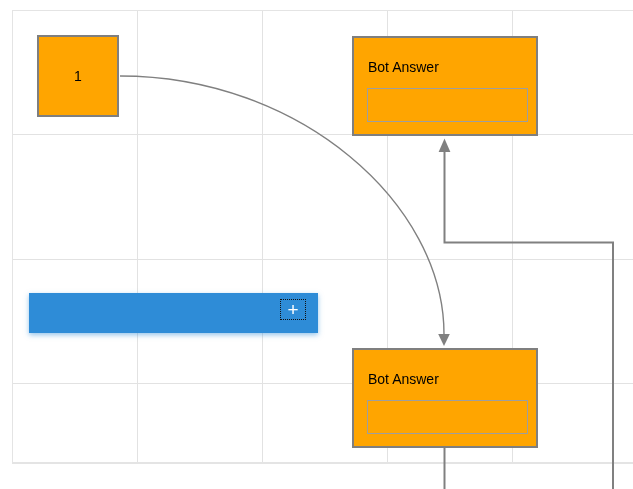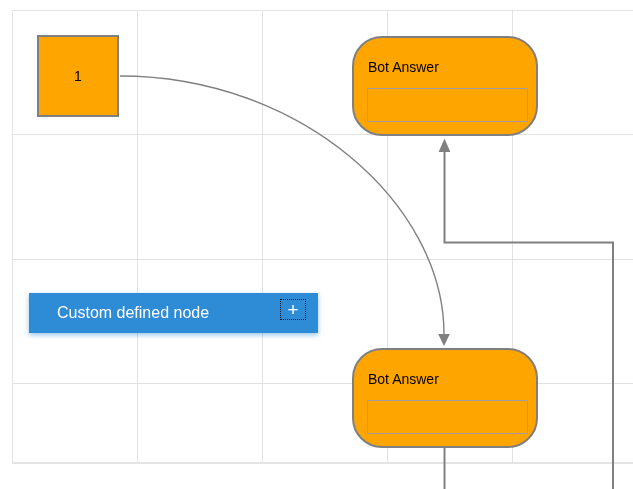--- a/index.html
+++ b/index.html
@@ -16,21 +16,21 @@
   .gl-v{position:absolute;top:0;bottom:0;width:1px;background:#e2e2e2;}
   .gl-h{position:absolute;left:0;right:0;height:1px;background:#e2e2e2;}
   
   .connectors{position:absolute;left:0;top:0;width:633px;height:489px;}
   
   .node{position:absolute;box-sizing:border-box;}
   .orange{background:#ffa500;border:2px solid #7f7f7f;}
   .node-start{left:37px;top:35px;width:82px;height:82px;
     display:flex;align-items:center;justify-content:center;
     font-size:14px;color:#000;}
-  .bot{width:186px;height:100px;border-radius:30px;}
+  .bot{width:186px;height:100px;}
   .bot-top{left:352px;top:36px;}
   .bot-bottom{left:352px;top:348px;}
   .bot-title{position:absolute;left:14px;top:21px;font-size:14px;color:#000;}
   .bot-input{
     position:absolute;left:13px;top:50px;width:161px;height:34px;
     box-sizing:border-box;border:1px solid #9e9e9e;background:transparent;
     font-family:"Liberation Sans",sans-serif;font-size:13px;color:#000;padding:0 6px;outline:none;
   }
   .custom{
     left:29px;top:293px;width:289px;height:40px;background:#2e8cd7;
@@ -83,19 +83,18 @@
     <span class="bot-title">Bot Answer</span>
     <input class="bot-input" type="text" value="" style="">
   </div>
 
   <div class="node orange bot bot-bottom">
     <span class="bot-title">Bot Answer</span>
     <input class="bot-input" type="text" value="" style="">
   </div>
 
   <div class="node custom">
-    <span class="custom-label">Custom defined node</span>
     <button class="add-btn">
       <span>+</span>
     </button>
   </div>
 
 </div>
 
 </body></html>

